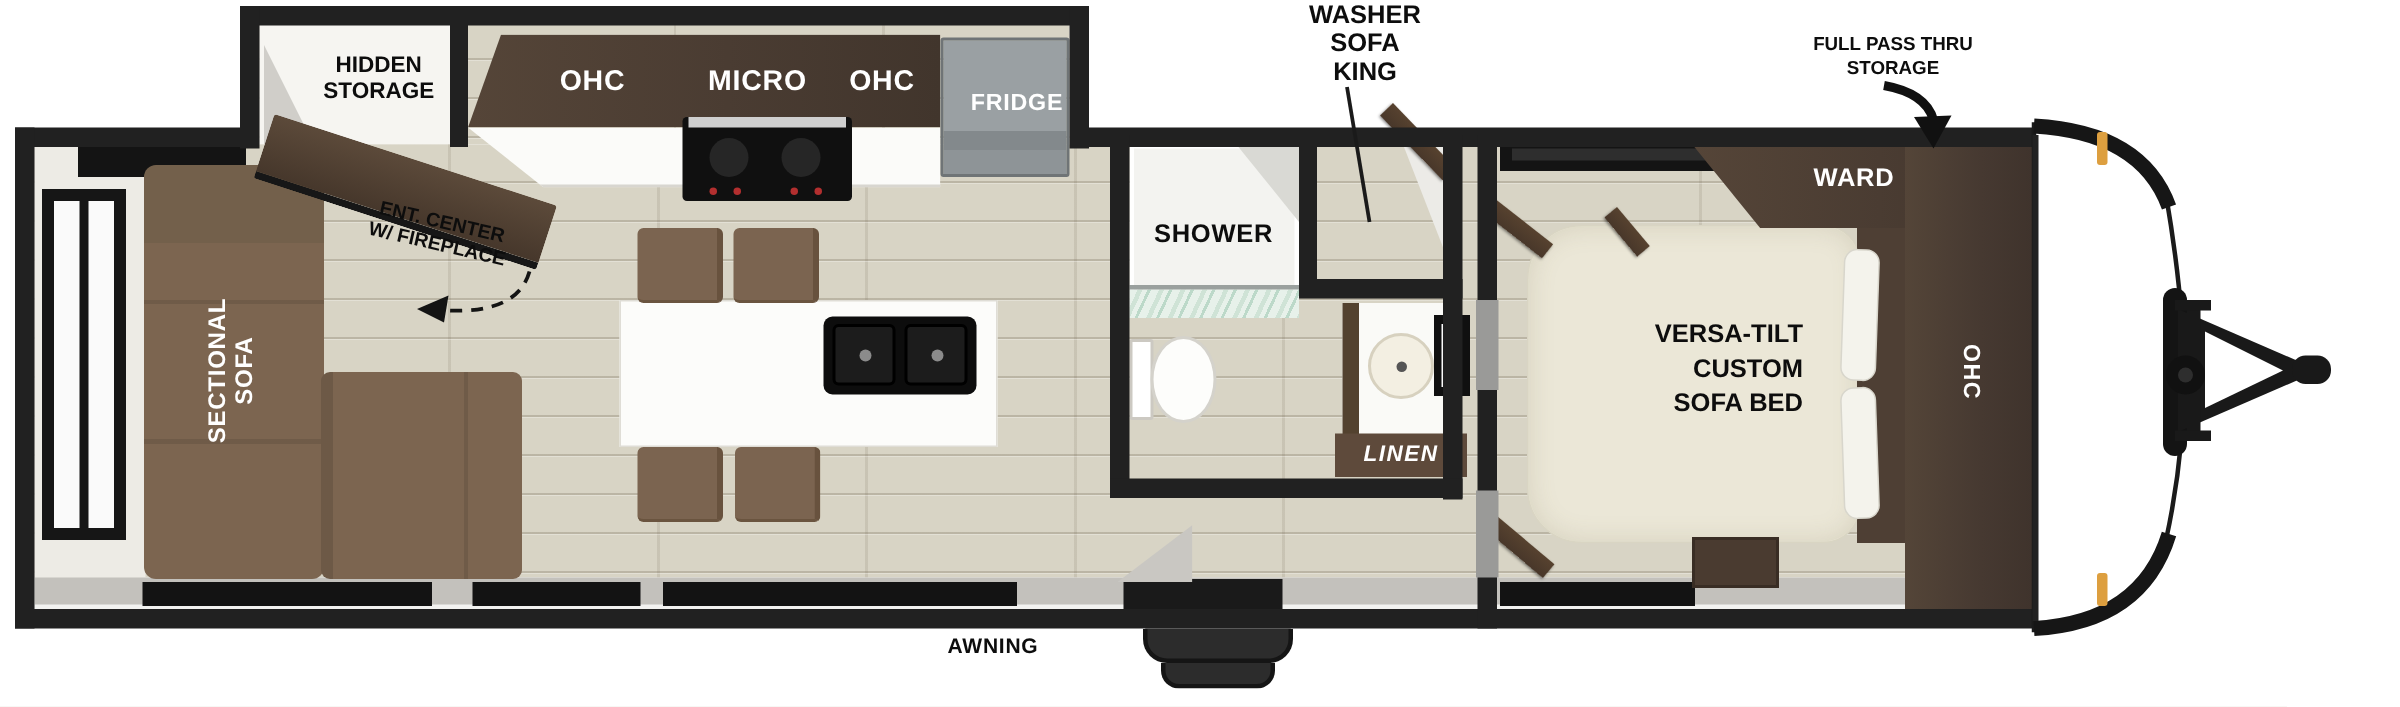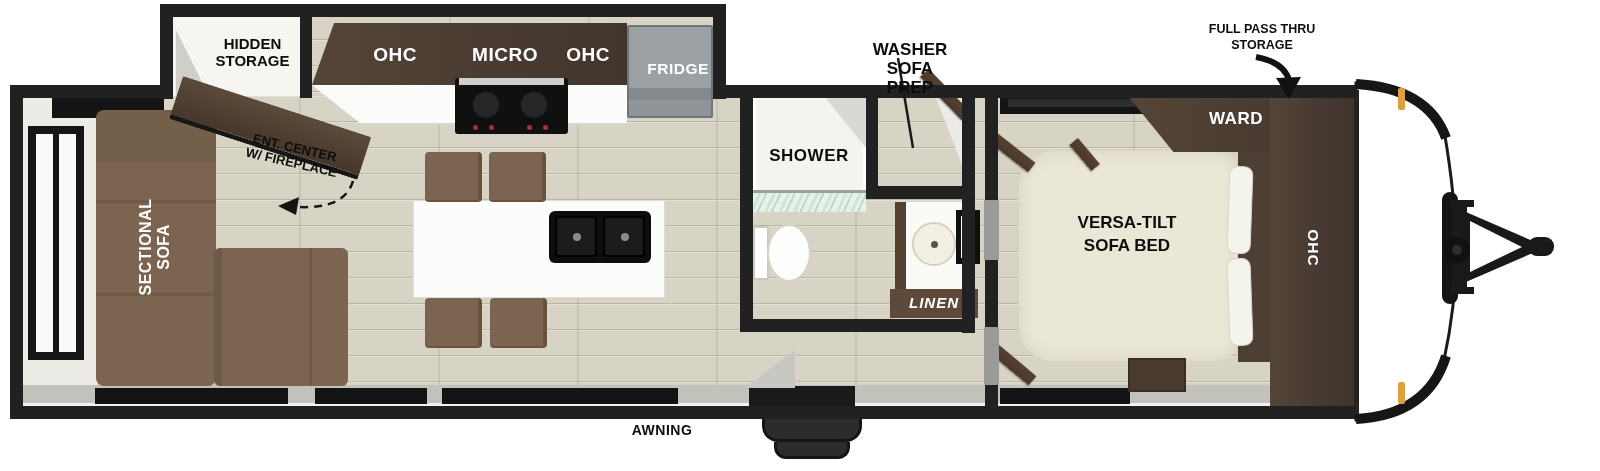--- a/index.html
+++ b/index.html
@@ -129,22 +129,23 @@
   <div class="pillow" style="left:1228px;top:166px;transform:rotate(2deg);"></div>
   <div class="pillow" style="left:1228px;top:258px;transform:rotate(-2deg);"></div>
   <div class="abs wood" style="left:1128px;top:96px;width:227px;height:56px;clip-path:polygon(0 0,100% 0,100% 100%,20% 100%);"></div>
   <div class="abs wood" style="left:1270px;top:96px;width:85px;height:313px;background:linear-gradient(90deg,#544538,#463931 60%,#3f332c);"></div>
   <div class="abs" style="left:1128px;top:358px;width:58px;height:34px;background:#4a3b30;border:2px solid #392d24;box-sizing:border-box;"></div>
   <div class="door" style="left:996px;top:132px;width:50px;height:12px;transform:rotate(38deg);transform-origin:0 0;"></div>
   <div class="door" style="left:998px;top:344px;width:50px;height:12px;transform:rotate(40deg);transform-origin:0 0;"></div>
   <div class="door" style="left:1078px;top:138px;width:34px;height:11px;transform:rotate(50deg);transform-origin:0 0;"></div>
   <div class="wlbl" style="left:1186px;top:110px;width:100px;font-size:17px;">WARD</div>
   <div class="wlbl" style="left:1273px;top:228px;width:80px;height:40px;transform:rotate(90deg);font-size:15.5px;letter-spacing:1px;line-height:40px;">OHC</div>
-  <div class="lbl" style="left:1052px;top:212px;width:150px;font-size:17px;line-height:1.35;">
+  <div class="lbl" style="left:1052px;top:212px;width:150px;font-size:17px;line-height:1.35;text-align:right;">
     <div>VERSA-TILT</div>
+    <div>CUSTOM</div>
     <div>SOFA BED</div>
   </div>
 
   <div class="wall" style="left:10px;top:85px;width:156px;height:13px;"></div>
   <div class="wall" style="left:10px;top:85px;width:13px;height:334px;"></div>
   <div class="wall" style="left:10px;top:406px;width:1352px;height:13px;"></div>
   <div class="wall" style="left:716px;top:85px;width:646px;height:13px;"></div>
   <div class="wall" style="left:160px;top:4px;width:566px;height:13px;"></div>
   <div class="wall" style="left:160px;top:4px;width:13px;height:95px;"></div>
   <div class="wall" style="left:713px;top:4px;width:13px;height:95px;"></div>
@@ -191,24 +192,24 @@
     </g>
     <g>
       <path d="M353 181 Q345 209 299 207" stroke="#141414" stroke-width="2.5" fill="none" stroke-dasharray="8 6"></path>
       <polygon points="278,206 299,197 296,215" fill="#141414"></polygon>
     </g>
   </svg>
 
   <div class="abs" style="left:1398px;top:88px;width:7px;height:22px;background:#dd9f3f;border-radius:2px;"></div>
   <div class="abs" style="left:1398px;top:382px;width:7px;height:22px;background:#dd9f3f;border-radius:2px;"></div>
 
-  <div class="lbl" style="left:845px;top:0px;width:130px;font-size:17px;margin-top:40px;">
+  <div class="lbl" style="left:845px;top:0px;width:130px;font-size:17px;">
     <div>WASHER</div>
     <div>SOFA</div>
-    <div>PREP</div>
+    <div>KING</div>
   </div>
   <div class="lbl" style="left:1194px;top:22px;width:136px;font-size:12.5px;line-height:1.25;">
     <div>FULL PASS THRU</div>
     <div>STORAGE</div>
   </div>
   <div class="lbl" style="left:599px;top:423px;width:126px;font-size:14px;letter-spacing:.5px;">AWNING</div>
 
 </div>
 
 </body></html>

